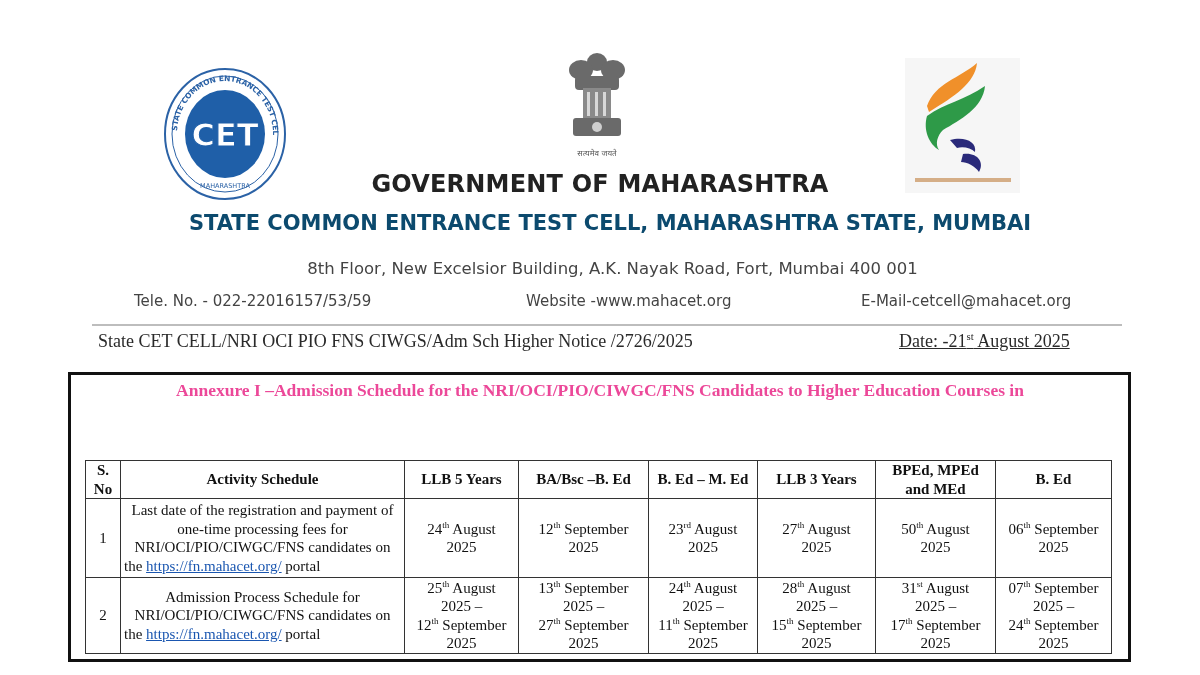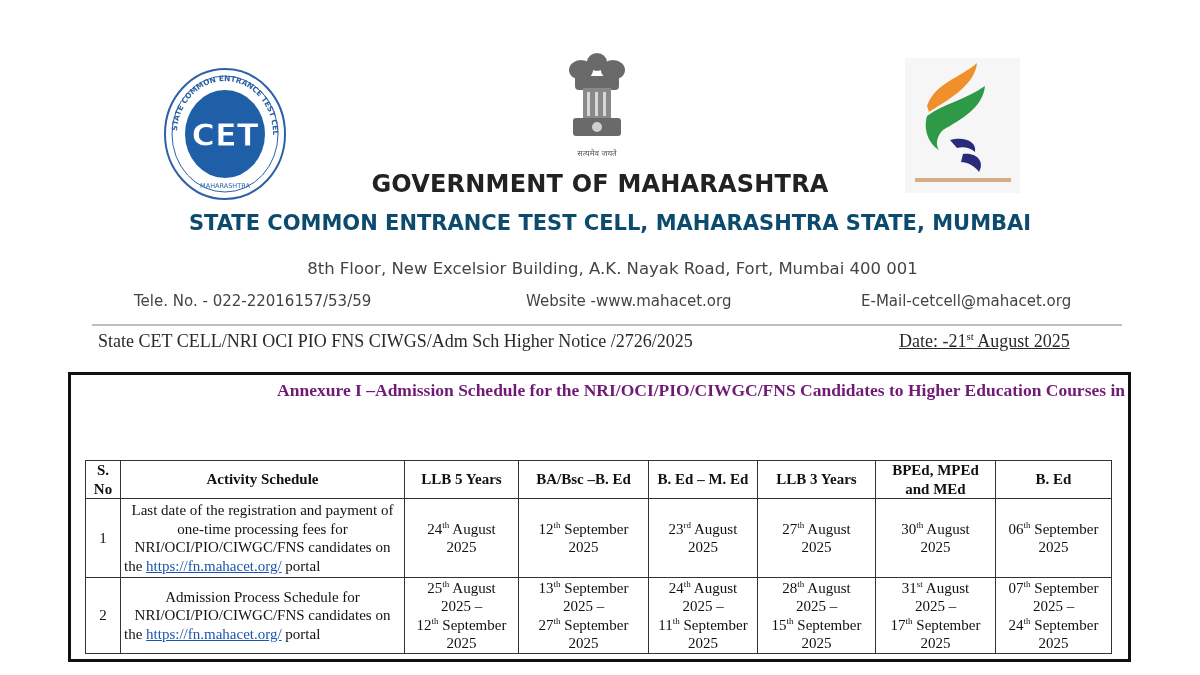--- a/index.html
+++ b/index.html
@@ -35,22 +35,22 @@
   .ref-line { top:331px; font-family:"Liberation Serif", serif; font-size:18px; color:#2a2a2a; white-space:nowrap; }
   .ref { left:98px; }
   .date { left:899px;text-decoration:underline; }
   sup { font-size:0.6em; line-height:0; vertical-align:super; }
 
   .annex-box {
     left:68px; top:372px; width:1063px; height:290px; box-sizing:border-box;
     border:3px solid #111;
   }
   .annex-title {
-    left:75px; width:1050px; top:380px; text-align:right;
-    font-family:"Liberation Serif", serif; font-weight:bold; font-size:17.5px; line-height:21px; color:#701a75;
+    left:75px; width:1050px; top:380px; text-align:center;
+    font-family:"Liberation Serif", serif; font-weight:bold; font-size:17.5px; line-height:21px; color:#ec4899;
   }
 
   table.sched {
     position:absolute; left:85px; top:460px; width:1026px;
     border-collapse:collapse; table-layout:fixed;
     font-family:"Liberation Serif", serif; font-size:15px; color:#111;
   }
   table.sched td, table.sched th {
     border:1px solid #333; padding:0 3px; text-align:center; vertical-align:middle; line-height:18.5px;
   }
@@ -148,21 +148,21 @@
     <th>B. Ed</th>
   </tr>
 
   <tr class="r1">
     <td>1</td>
     <td class="activity"><span>Last date of the registration and payment of one-time processing fees for NRI/OCI/PIO/CIWGC/FNS candidates on the </span><a class="link">https://fn.mahacet.org/</a><span> portal</span></td>
     <td><span>24</span><sup>th</sup><span> August</span><br><span>2025</span></td>
     <td><span>12</span><sup>th</sup><span> September</span><br><span>2025</span></td>
     <td><span>23</span><sup>rd</sup><span> August</span><br><span>2025</span></td>
     <td><span>27</span><sup>th</sup><span> August</span><br><span>2025</span></td>
-    <td><span>30</span><sup>th</sup><span> August</span><br><span>2025</span></td>
+    <td><span>50</span><sup>th</sup><span> August</span><br><span>2025</span></td>
     <td><span>06</span><sup>th</sup><span> September</span><br><span>2025</span></td>
   </tr>
 
   <tr class="r2">
     <td>2</td>
     <td class="activity"><span>Admission Process Schedule for NRI/OCI/PIO/CIWGC/FNS candidates on the </span><a class="link">https://fn.mahacet.org/</a><span> portal</span></td>
     <td><span>25</span><sup>th</sup><span> August</span><br><span>2025 –</span><br><span>12</span><sup>th</sup><span> September</span><br><span>2025</span></td>
     <td><span>13</span><sup>th</sup><span> September</span><br><span>2025 –</span><br><span>27</span><sup>th</sup><span> September</span><br><span>2025</span></td>
     <td><span>24</span><sup>th</sup><span> August</span><br><span>2025 –</span><br><span>11</span><sup>th</sup><span> September</span><br><span>2025</span></td>
     <td><span>28</span><sup>th</sup><span> August</span><br><span>2025 –</span><br><span>15</span><sup>th</sup><span> September</span><br><span>2025</span></td>

